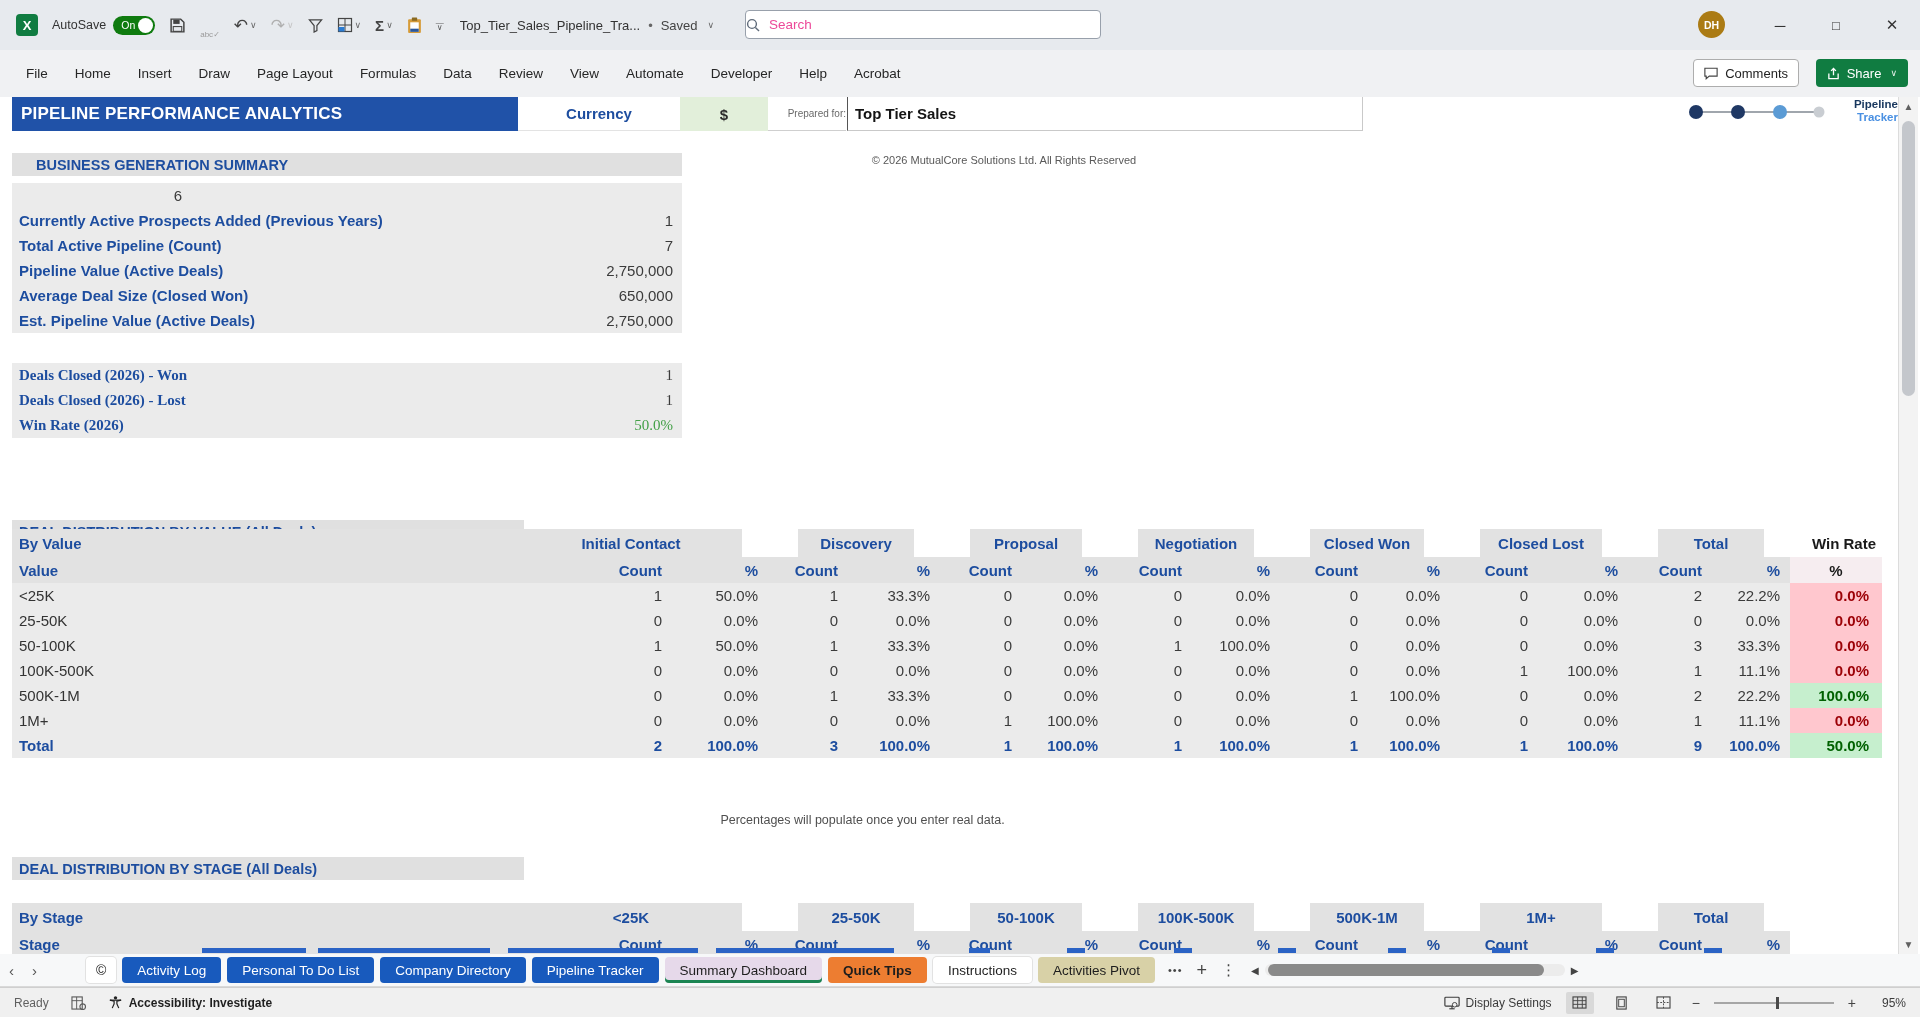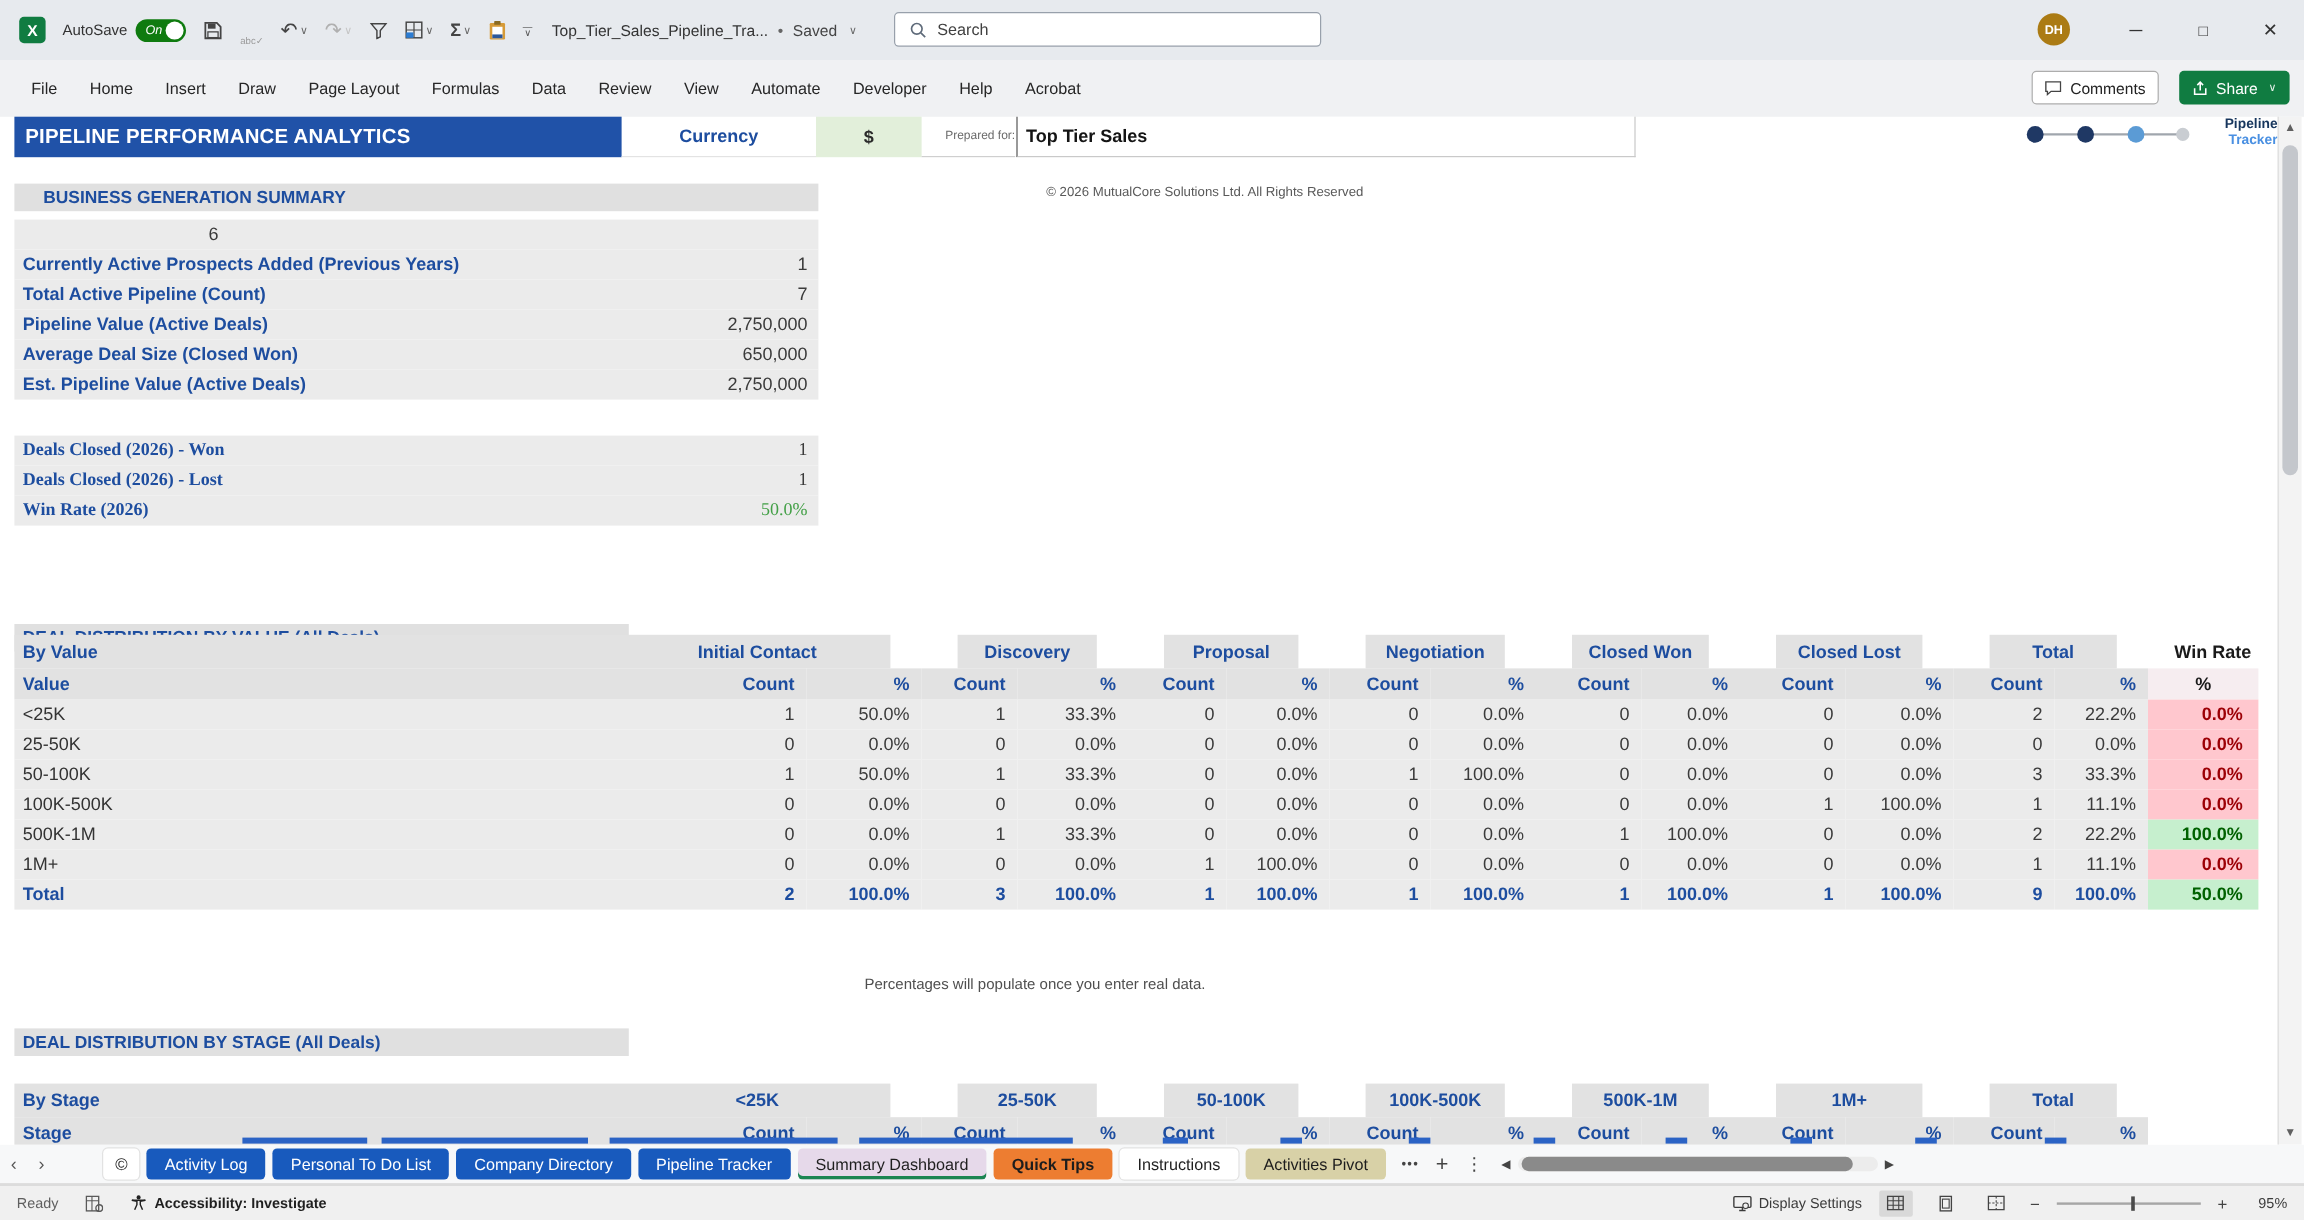--- a/index.html
+++ b/index.html
@@ -6,25 +6,25 @@
   body{width:1920px;height:1017px;overflow:hidden;font-family:"Liberation Sans",sans-serif;position:relative;}
   .abs{position:absolute;}
   
   .titlebar{position:absolute;top:0;left:0;width:1920px;height:50px;background:#e7eaee;display:flex;align-items:center;}
   .qat{display:flex;align-items:center;gap:14px;padding-left:16px;}
   .qicon{display:flex;align-items:center;justify-content:center;height:26px;color:#444;font-size:15px;cursor:default;}
   .qicon svg{display:block;}
   .chev{font-size:9px;color:#666;margin-left:2px;}
   .excel-logo{width:22px;height:22px;background:#107C41;border-radius:4px;color:#fff;font-weight:bold;font-size:13px;display:flex;align-items:center;justify-content:center;}
   .autosave{display:flex;align-items:center;gap:7px;font-size:12.5px;color:#333;}
-  .toggle{width:42px;height:19px;background:#0f7b0f;border-radius:10px;position:relative;color:#fff;font-size:10.5px;display:flex;align-items:center;padding-left:8px;box-sizing:border-box;font-style:italic;}
+  .toggle{width:42px;height:19px;background:#0f7b0f;border-radius:10px;position:relative;color:#fff;font-size:10.5px;display:flex;align-items:center;padding-left:8px;box-sizing:border-box;}
   .knob{position:absolute;right:2px;top:2px;width:15px;height:15px;border-radius:50%;background:#fff;}
   .fname{margin-left:16px;display:flex;align-items:center;gap:8px;font-size:13px;color:#333;}
   .saved{color:#444;}
-  .searchbox{position:absolute;left:745px;top:10px;width:356px;height:29px;background:#fff;border:1px solid #98a0ab;border-radius:4px;display:flex;align-items:center;gap:9px;padding-left:12px;box-sizing:border-box;font-size:13.5px;color:#404040;}
+  .searchbox{position:absolute;left:745px;top:10px;width:356px;height:29px;background:#fff;border:1px solid #98a0ab;border-radius:4px;display:flex;align-items:center;gap:9px;box-sizing:border-box;font-size:13.5px;color:#ec4899;}
   .avatar{position:absolute;left:1698px;top:11px;width:27px;height:27px;border-radius:50%;background:#ab7b14;color:#fff;font-size:10.5px;font-weight:bold;display:flex;align-items:center;justify-content:center;}
   .winbtns{position:absolute;right:0;top:0;height:50px;display:flex;}
   .winbtn{width:56px;height:50px;display:flex;align-items:center;justify-content:center;font-size:15px;color:#333;}
   
   .ribbon{position:absolute;top:50px;left:0;width:1920px;height:47px;background:#f0f1f3;border-bottom:1px solid #d8dadd;}
   .rtabs{display:flex;align-items:center;gap:27px;padding-left:26px;height:100%;font-size:13.5px;color:#262626;}
   .rtab{cursor:default;}
   .comments-btn{position:absolute;right:121px;top:9px;height:28px;border:1px solid #adadad;border-radius:4px;background:#fff;display:flex;align-items:center;gap:7px;padding:0 10px;font-size:13px;color:#222;box-sizing:border-box;}
   .share-btn{position:absolute;right:12px;top:9px;height:28px;border-radius:4px;background:#107C41;display:flex;align-items:center;gap:7px;padding:0 11px;font-size:13px;color:#fff;box-sizing:border-box;}
   .share-btn .chev{color:#e8f3ec;}

